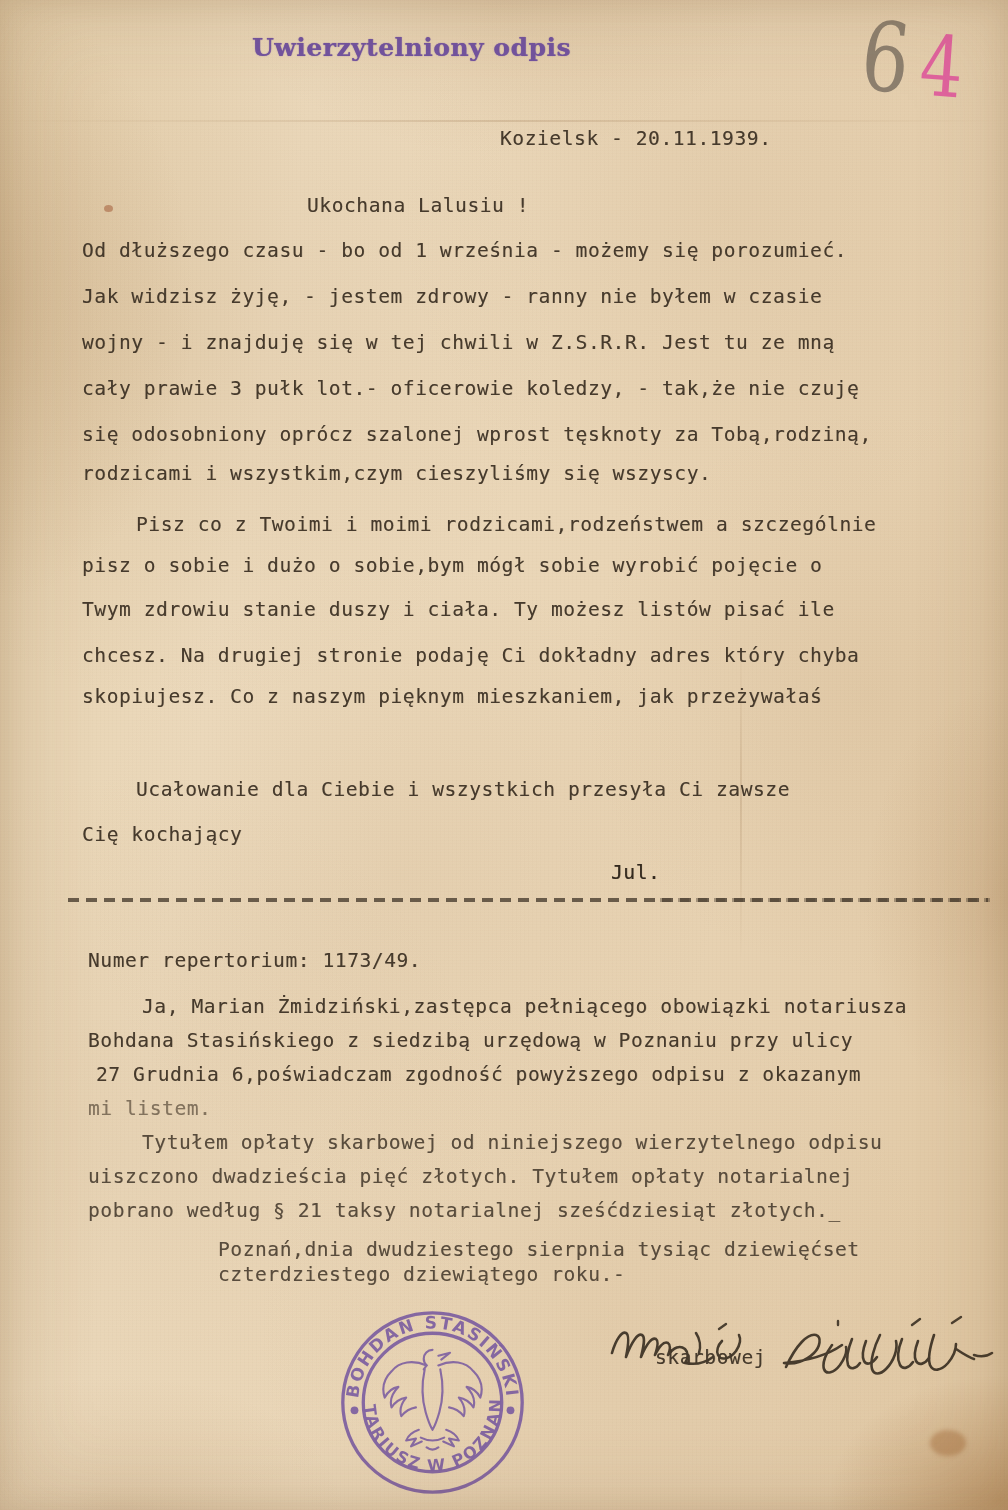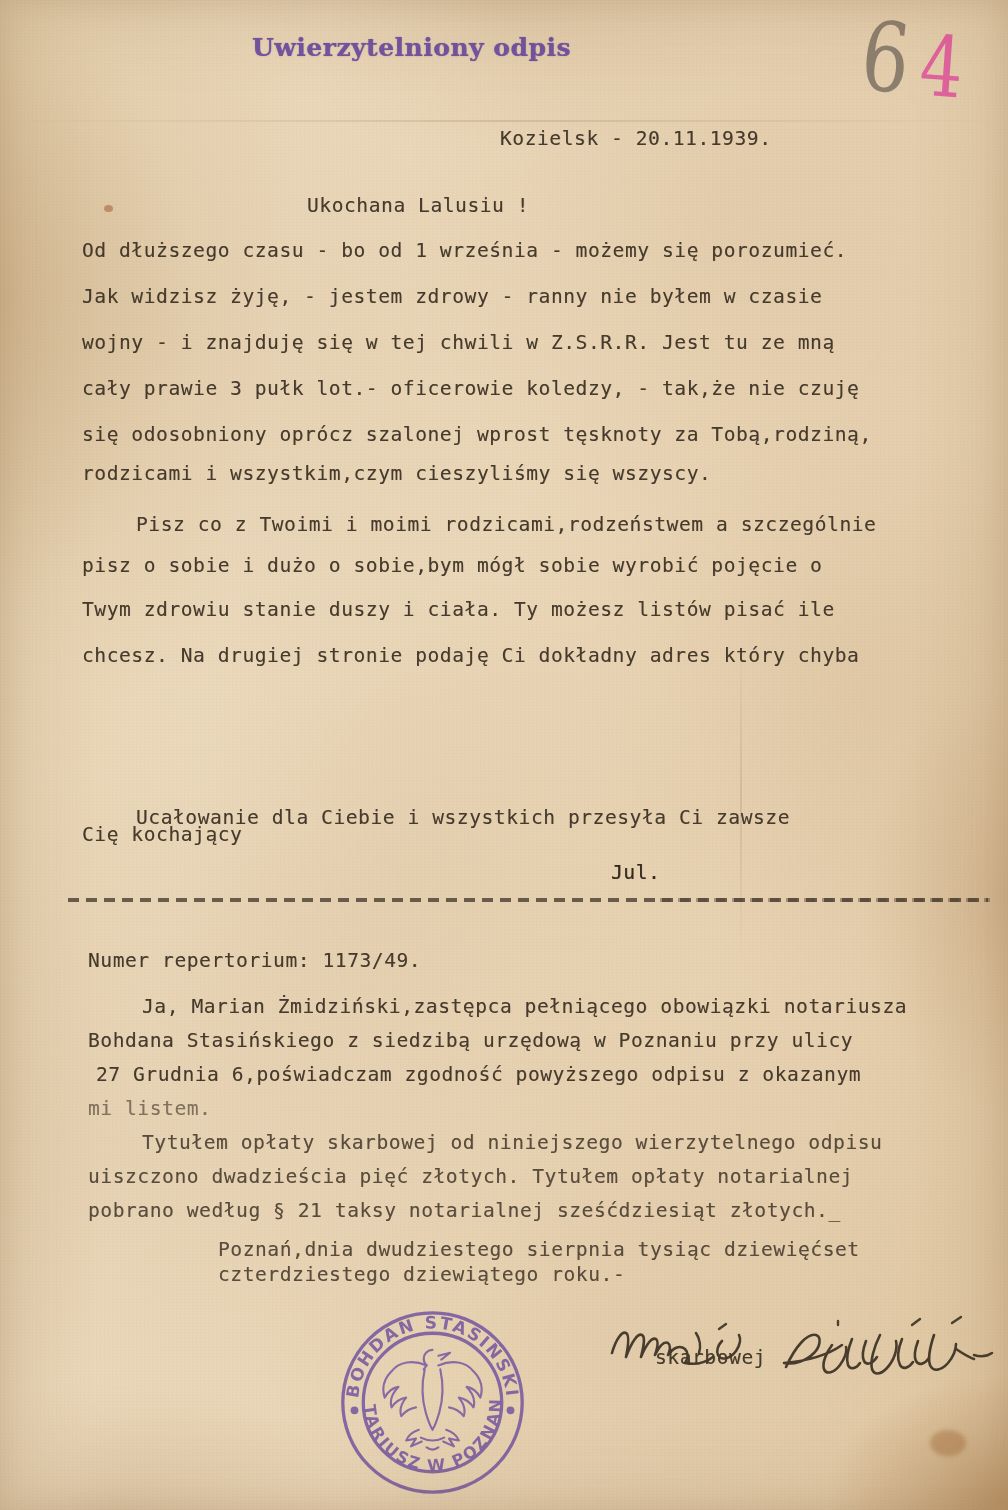--- a/index.html
+++ b/index.html
@@ -163,22 +163,23 @@
   <div class="tw" style="left:82px;top:285px;">Jak widzisz żyję, - jestem zdrowy - ranny nie byłem w czasie</div>
   <div class="tw" style="left:82px;top:331px;">wojny - i znajduję się w tej chwili w Z.S.R.R. Jest tu ze mną</div>
   <div class="tw" style="left:82px;top:377px;">cały prawie 3 pułk lot.- oficerowie koledzy, - tak,że nie czuję</div>
   <div class="tw" style="left:82px;top:423px;">się odosobniony oprócz szalonej wprost tęsknoty za Tobą,rodziną,</div>
   <div class="tw" style="left:82px;top:462px;">rodzicami i wszystkim,czym cieszyliśmy się wszyscy.</div>
 
   <div class="tw" style="left:136px;top:513px;">Pisz co z Twoimi i moimi rodzicami,rodzeństwem a szczególnie</div>
   <div class="tw" style="left:82px;top:554px;">pisz o sobie i dużo o sobie,bym mógł sobie wyrobić pojęcie o</div>
   <div class="tw" style="left:82px;top:598px;">Twym zdrowiu stanie duszy i ciała. Ty możesz listów pisać ile</div>
   <div class="tw" style="left:82px;top:644px;">chcesz. Na drugiej stronie podaję Ci dokładny adres który chyba</div>
-
-  <div class="tw" style="left:136px;top:778px;margin-top:28px;">Ucałowanie dla Ciebie i wszystkich przesyła Ci zawsze</div>
+  <div class="tw" style="left:82px;top:685px;">skopiujesz. Co z naszym pięknym mieszkaniem, jak przeżywałaś</div>
+
+  <div class="tw" style="left:136px;top:778px;">Ucałowanie dla Ciebie i wszystkich przesyła Ci zawsze</div>
   <div class="tw" style="left:82px;top:823px;">Cię kochający</div>
   <div class="tw ink-strong" style="left:597px;top:861px;margin-left:14px;">Jul.</div>
 
   <div class="dashrule"></div>
   <div class="dashrule fade"></div>
 
   <div class="tw" style="left:88px;top:949px;">Numer repertorium: 1173/49.</div>
 
   <div class="tw" style="left:142px;top:995px;"><span>Ja, </span><span class="bold">Marian Żmidziński</span><span>,zastępca pełniącego obowiązki notariusza</span></div>
 

